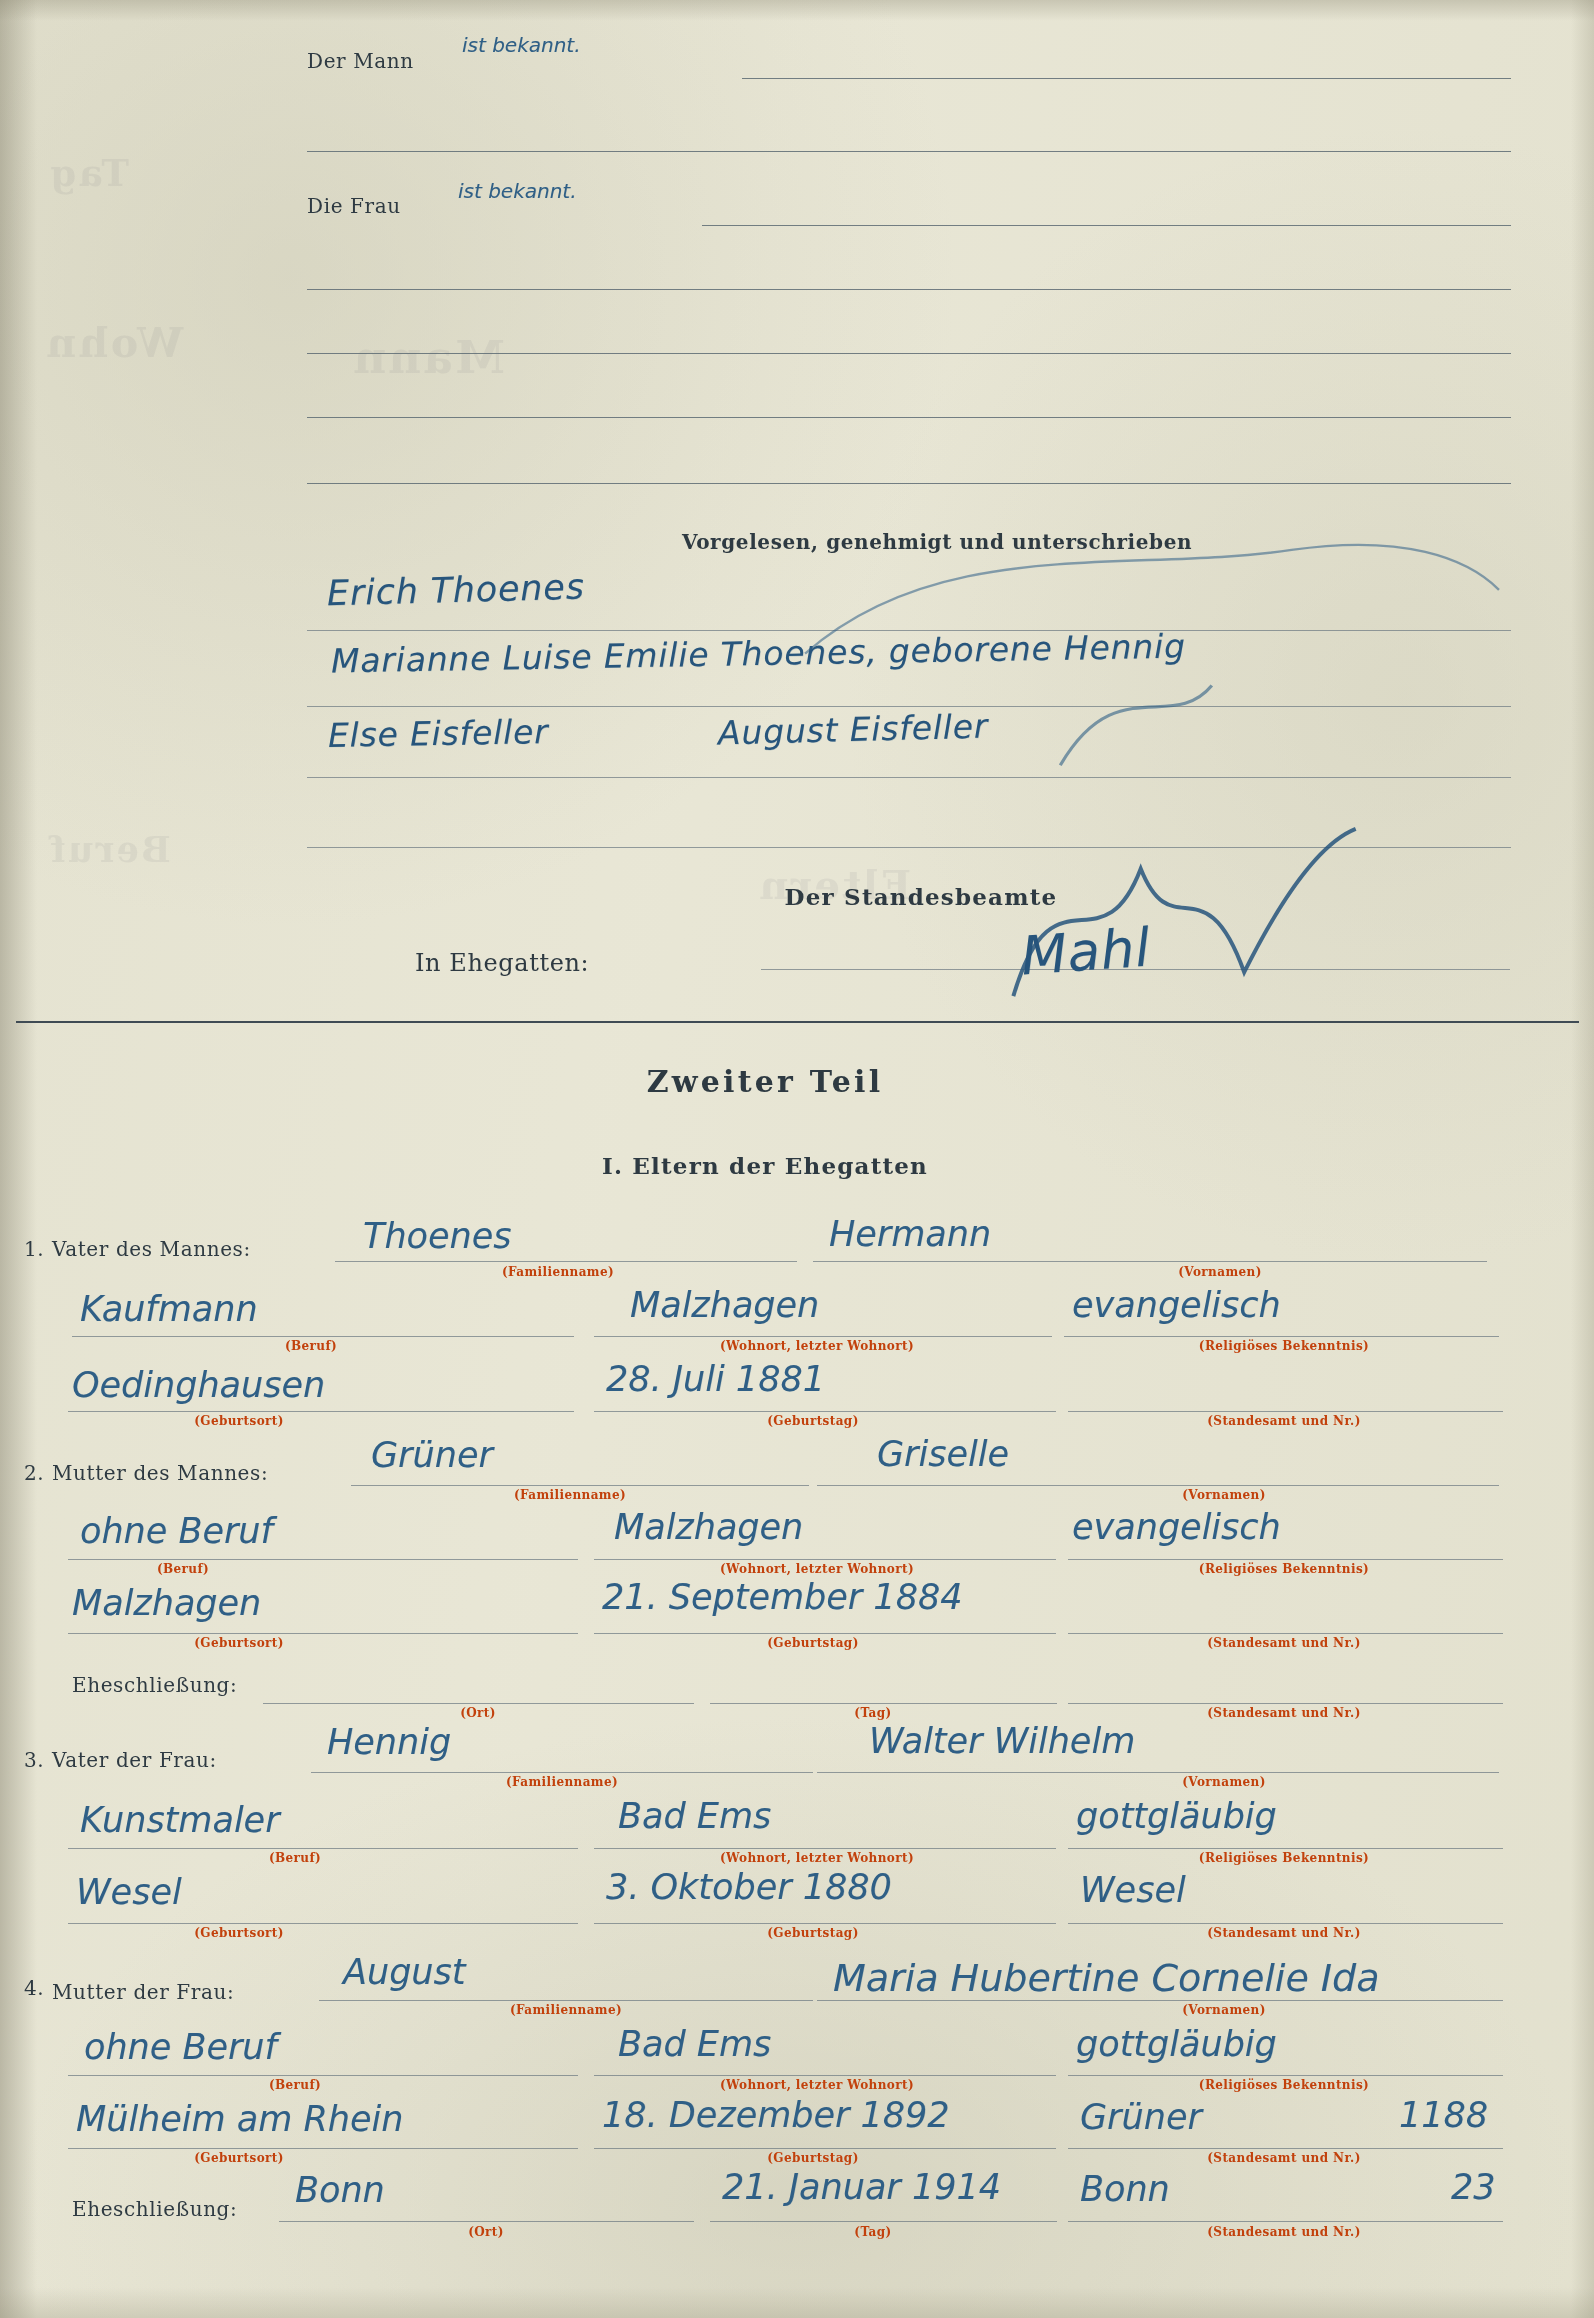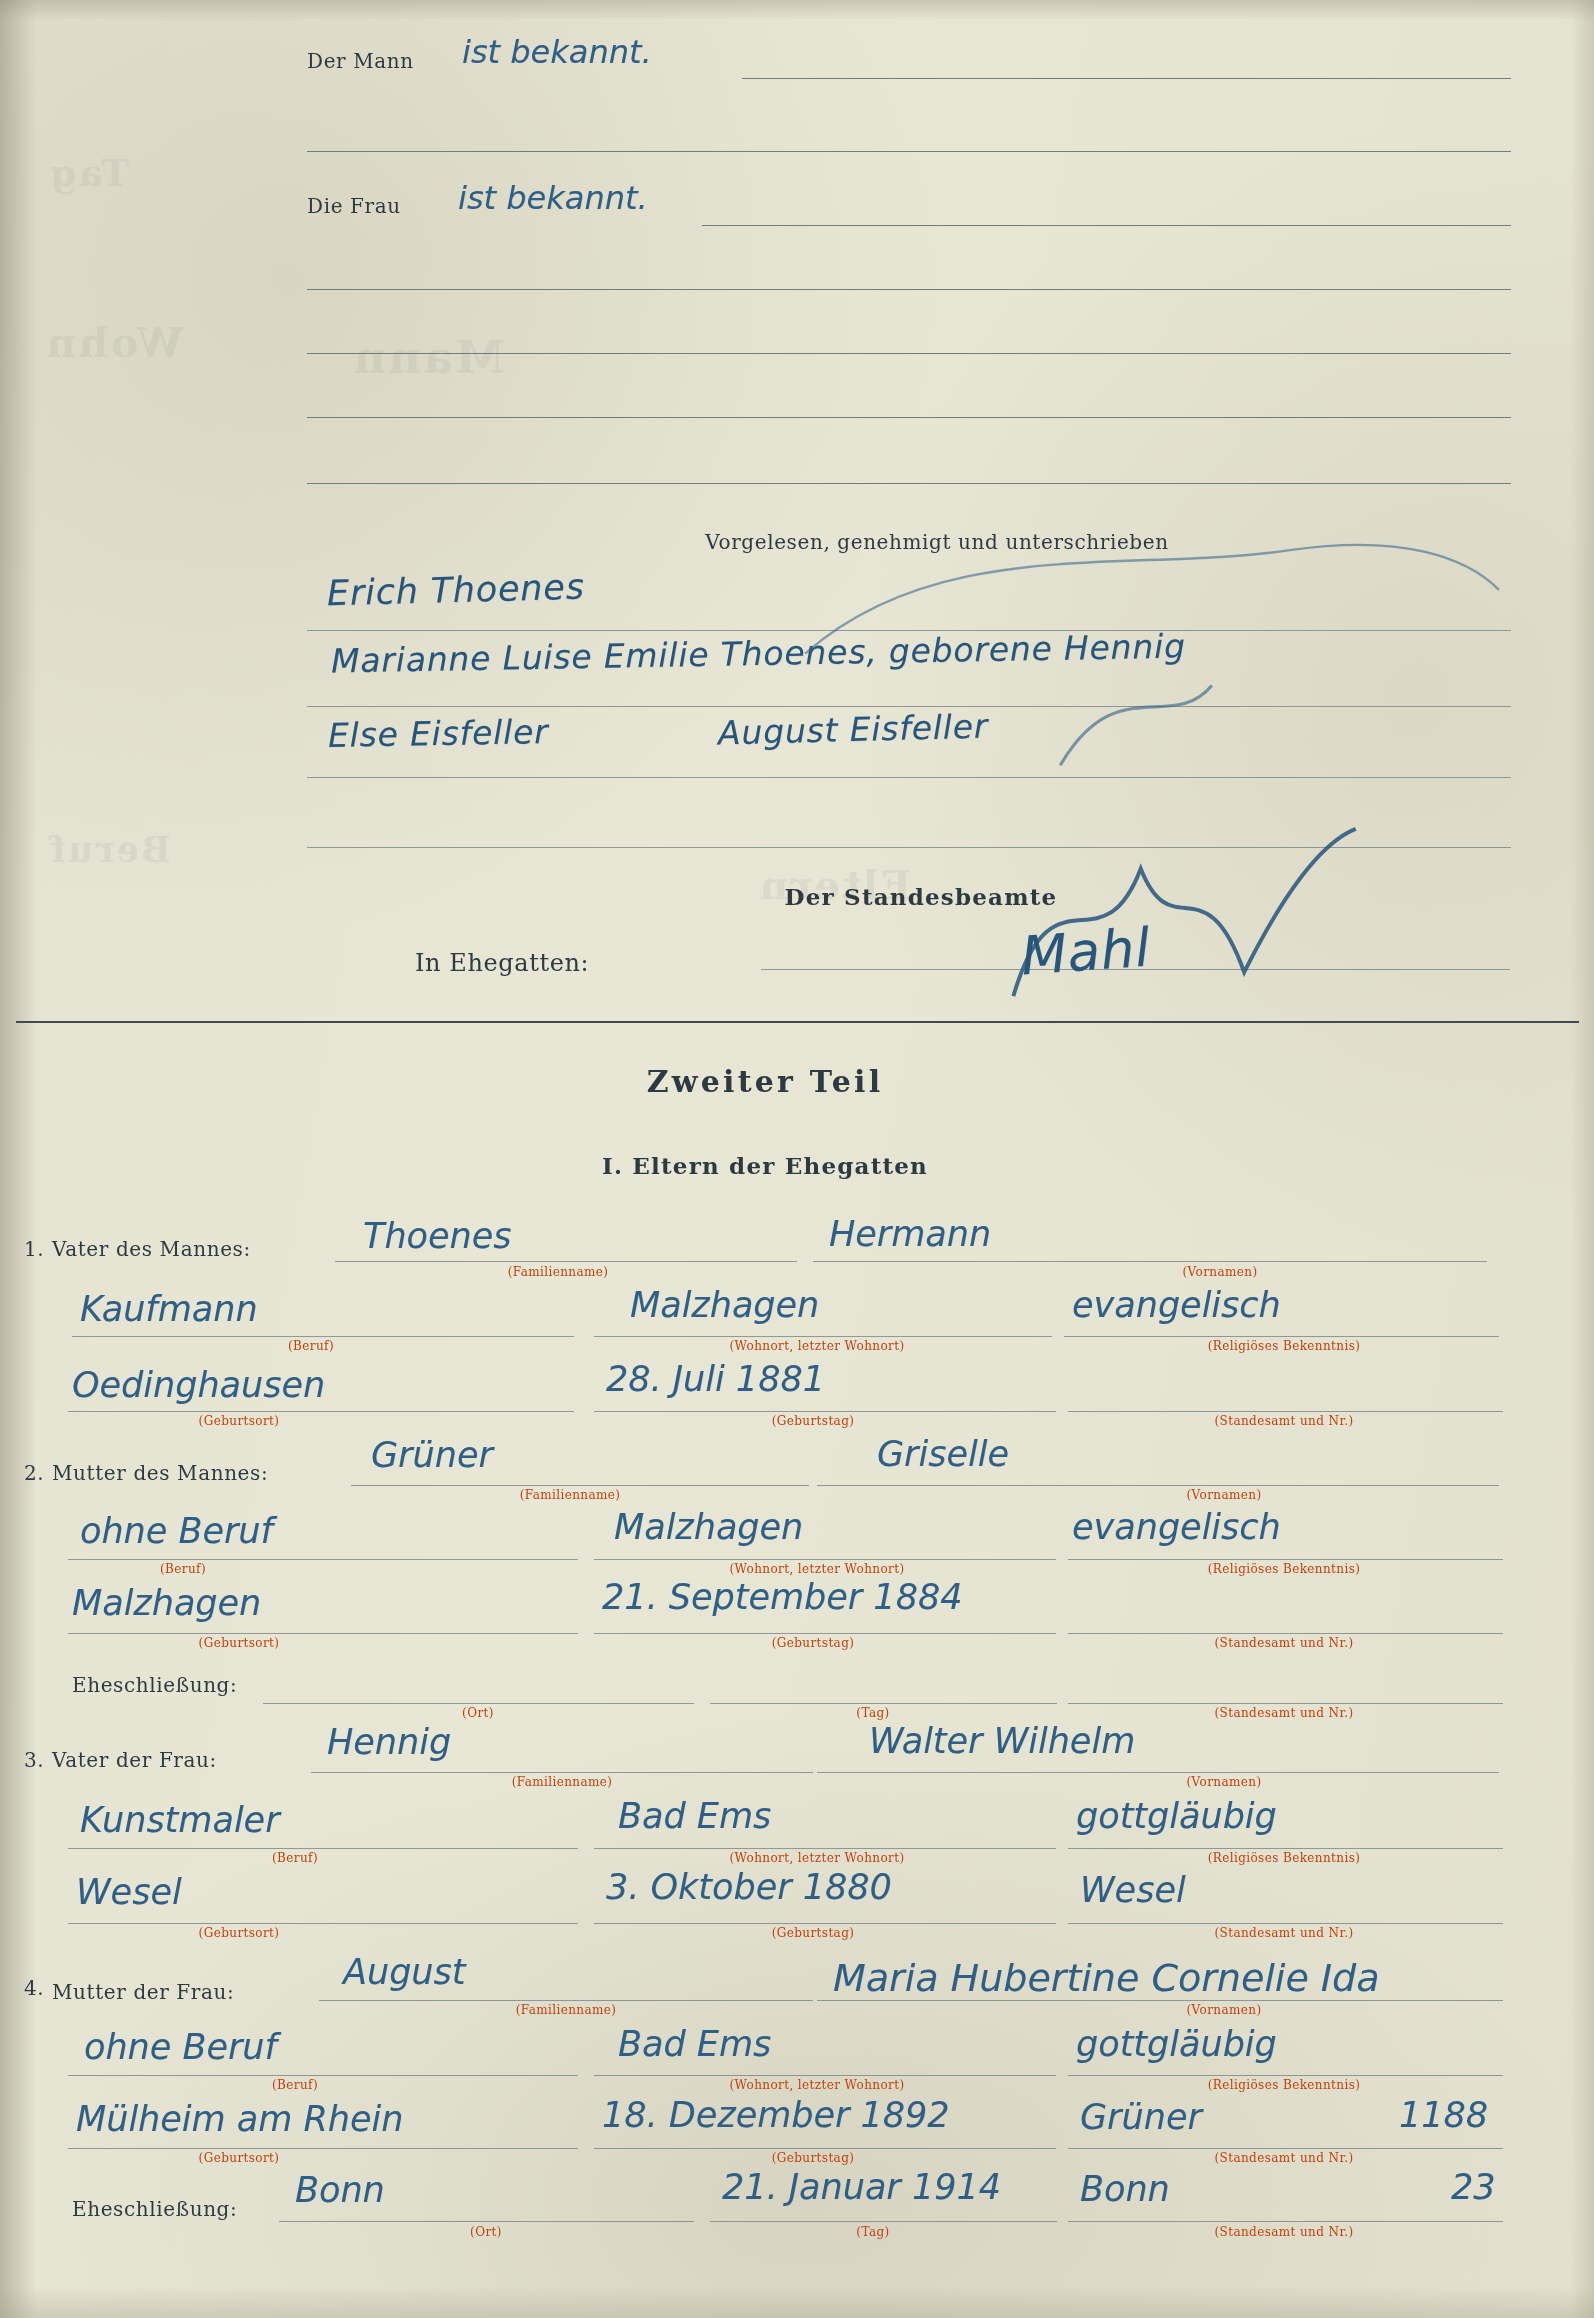--- a/index.html
+++ b/index.html
@@ -91,32 +91,32 @@
   .plabel.head {
     font-size: 30px;
     font-weight: bold;
     letter-spacing: 3.2px;
   }
   .plabel.sub {
     font-size: 23px;
     font-weight: bold;
     letter-spacing: 1.2px;
   }
-  .plabel.center { transform: translateX(-50%); }
+  .plabel.center { transform: translateX(-50%); font-weight: bold; }
 
   
   .hw {
     position: absolute;
     color: #2f5f86;
     font-family: "DejaVu Sans", sans-serif;
     font-style: italic;
     white-space: nowrap;
     text-shadow: 0.4px 0.4px 0 rgba(47,95,134,0.25);
   }
-  .hw.m  { font-size: 32px; }
+  .hw.m  { font-size: 20px; }
   .hw.l  { font-size: 35px; }
   .hw.sig {
     font-size: 37px;
     color: #27557c;
     letter-spacing: 0.8px;
   }
 
   .sigmark {
     position: absolute;
     pointer-events: none;

